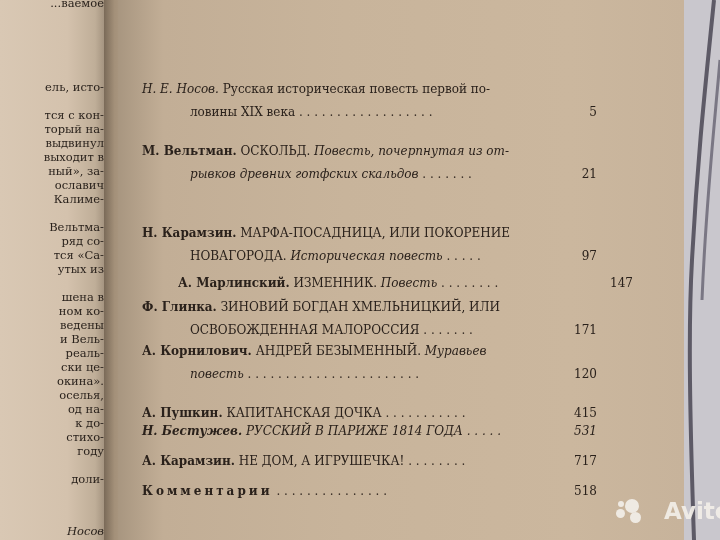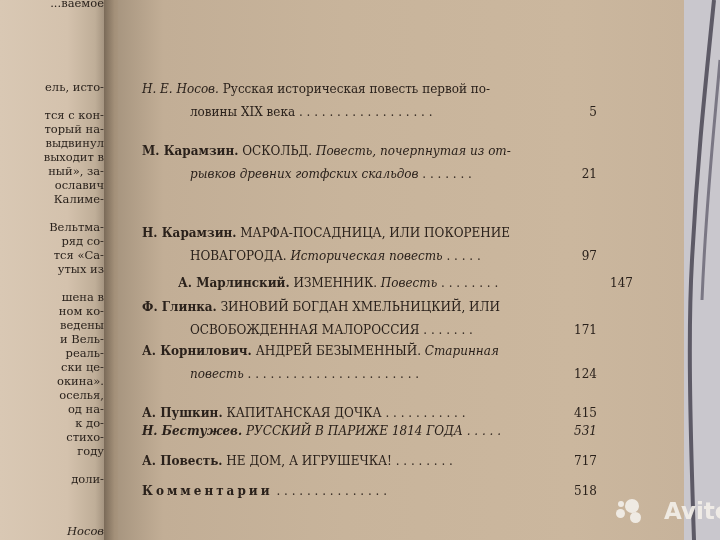--- a/index.html
+++ b/index.html
@@ -89,46 +89,46 @@
       <path d="M36 60 C30 130, 22 200, 18 300" stroke="#7a7784" stroke-width="3" fill="none"></path>
     </svg>
   </div>
 
   <div class="toc" id="toc">
       <div class="entry" style="top: 78px;">
         <span class="line"><span class="it">Н. Е. Носов.</span> <span>Русская историческая повесть первой по-</span></span>
         <span class="line cont"><span>ловины XIX века</span> <span class="dots">. . . . . . . . . . . . . . . . . .</span><span class="page">5</span></span>
       </div>
       <div class="entry" style="top: 140px;">
-        <span class="line"><span class="author">М. Карамзин.</span> <span>ОСКОЛЬД. </span><span class="it">Повесть, почерпнутая из от-</span></span>
+        <span class="line"><span class="author">М. Вельтман.</span> <span>ОСКОЛЬД. </span><span class="it">Повесть, почерпнутая из от-</span></span>
         <span class="line cont"><span class="it">рывков древних готфских скальдов</span> <span class="dots">. . . . . . .</span><span class="page">21</span></span>
       </div>
       <div class="entry" style="top: 222px;">
         <span class="line"><span class="author">Н. Карамзин.</span> <span>МАРФА-ПОСАДНИЦА, ИЛИ ПОКОРЕНИЕ</span></span>
         <span class="line cont"><span>НОВАГОРОДА. </span><span class="it">Историческая повесть</span> <span class="dots">. . . . .</span><span class="page">97</span></span>
       </div>
       <div class="entry" style="top: 272px; margin-left: 36px;">
         <span class="line"><span class="author">А. Марлинский.</span> <span>ИЗМЕННИК. </span><span class="it">Повесть</span> <span class="dots">. . . . . . . .</span><span class="page">147</span></span>
       </div>
       <div class="entry" style="top: 296px;">
         <span class="line"><span class="author">Ф. Глинка.</span> <span>ЗИНОВИЙ БОГДАН ХМЕЛЬНИЦКИЙ, ИЛИ</span></span>
         <span class="line cont"><span>ОСВОБОЖДЕННАЯ МАЛОРОССИЯ</span> <span class="dots">. . . . . . .</span><span class="page">171</span></span>
       </div>
       <div class="entry" style="top: 340px;">
-        <span class="line"><span class="author">А. Корнилович.</span> <span>АНДРЕЙ БЕЗЫМЕННЫЙ. </span><span class="it">Старинная</span></span>
-        <span class="line cont"><span class="it">повесть</span> <span class="dots">. . . . . . . . . . . . . . . . . . . . . . .</span><span class="page">124</span></span>
+        <span class="line"><span class="author">А. Корнилович.</span> <span>АНДРЕЙ БЕЗЫМЕННЫЙ. </span><span class="it">Муравьев</span></span>
+        <span class="line cont"><span class="it">повесть</span> <span class="dots">. . . . . . . . . . . . . . . . . . . . . . .</span><span class="page">120</span></span>
       </div>
       <div class="entry" style="top: 402px;">
         <span class="line"><span class="author">А. Пушкин.</span> <span>КАПИТАНСКАЯ ДОЧКА</span> <span class="dots">. . . . . . . . . . .</span><span class="page">415</span></span>
       </div>
       <div class="entry" style="top: 420px; font-style: italic;">
         <span class="line"><span class="author">Н. Бестужев.</span> <span>РУССКИЙ В ПАРИЖЕ 1814 ГОДА</span> <span class="dots">. . . . .</span><span class="page">531</span></span>
       </div>
       <div class="entry" style="top: 450px;">
-        <span class="line"><span class="author">А. Повесть.</span> <span>НЕ ДОМ, А ИГРУШЕЧКА!</span> <span class="dots">. . . . . . . .</span><span class="page">717</span></span>
+        <span class="line"><span class="author">А. Карамзин.</span> <span>НЕ ДОМ, А ИГРУШЕЧКА!</span> <span class="dots">. . . . . . . .</span><span class="page">717</span></span>
       </div>
       <div class="entry" style="top: 480px;">
         <span class="line"><span class="comments">Комментарии</span> <span class="dots">. . . . . . . . . . . . . . .</span><span class="page">518</span></span>
       </div>
     </div>
 
   <div class="watermark">
     <div class="wm-dots">
       <span style="left:0;top:10px;width:9px;height:9px;"></span>
       <span style="left:9px;top:0;width:14px;height:14px;"></span>

